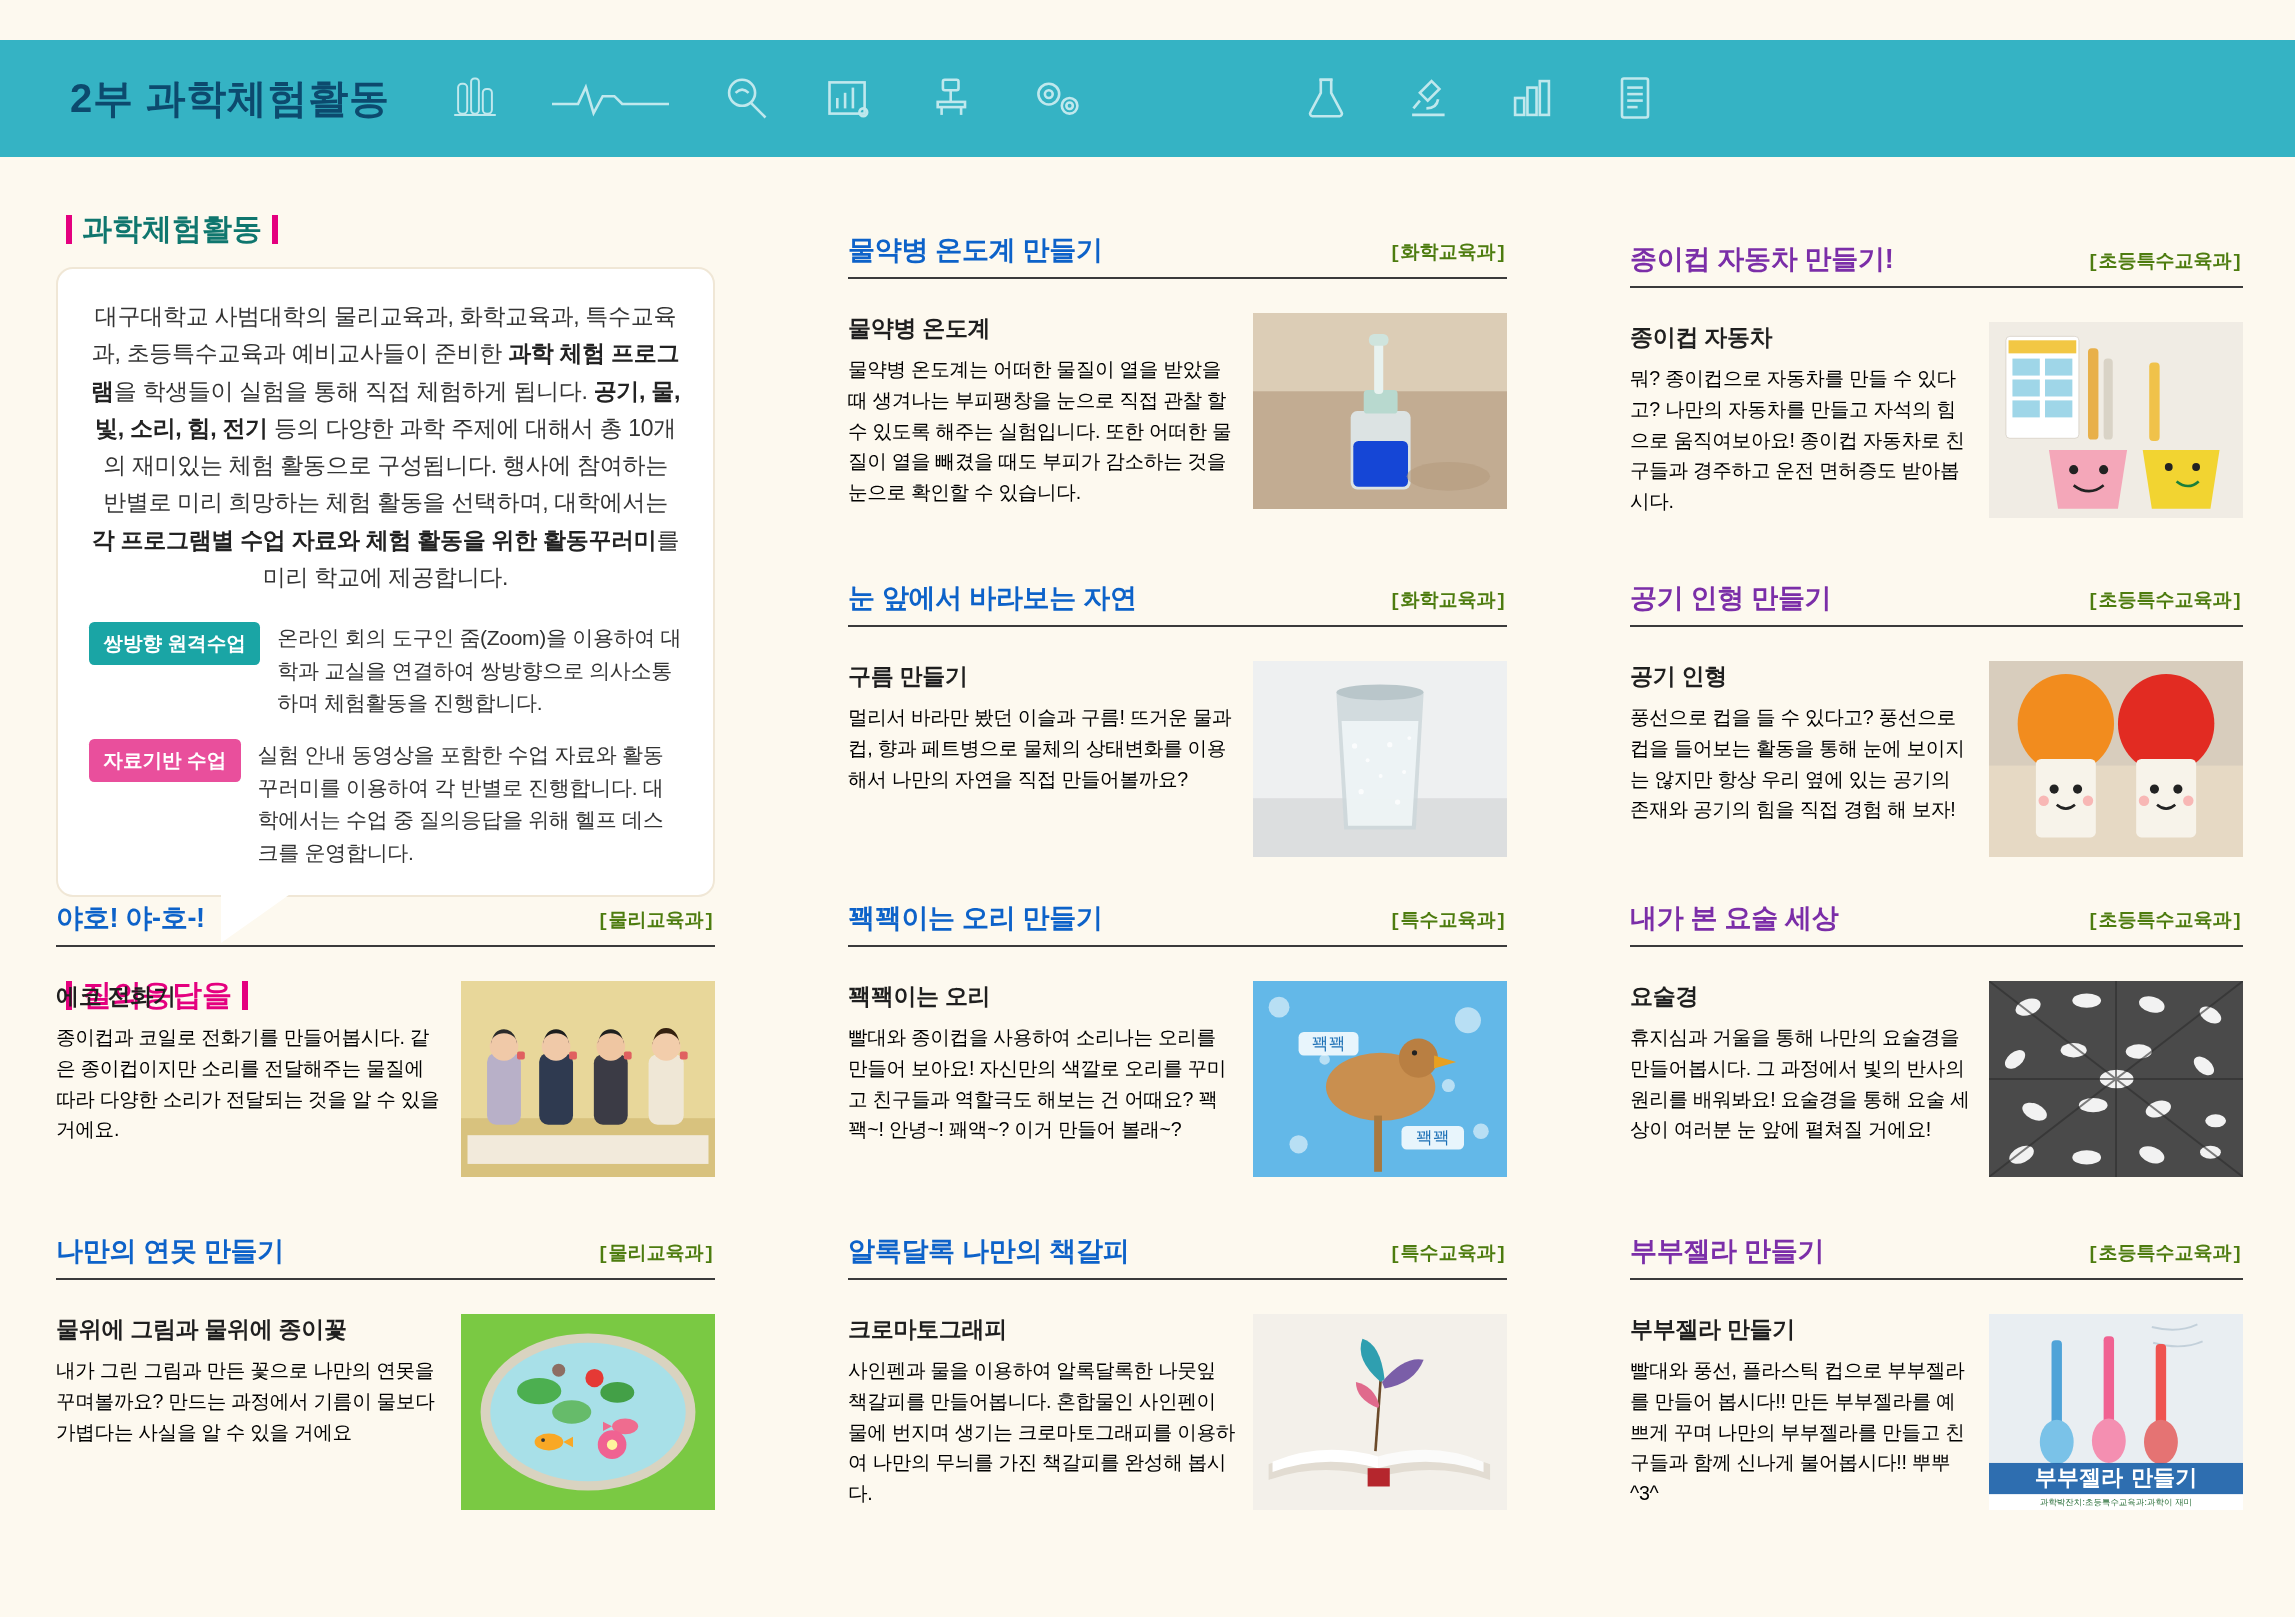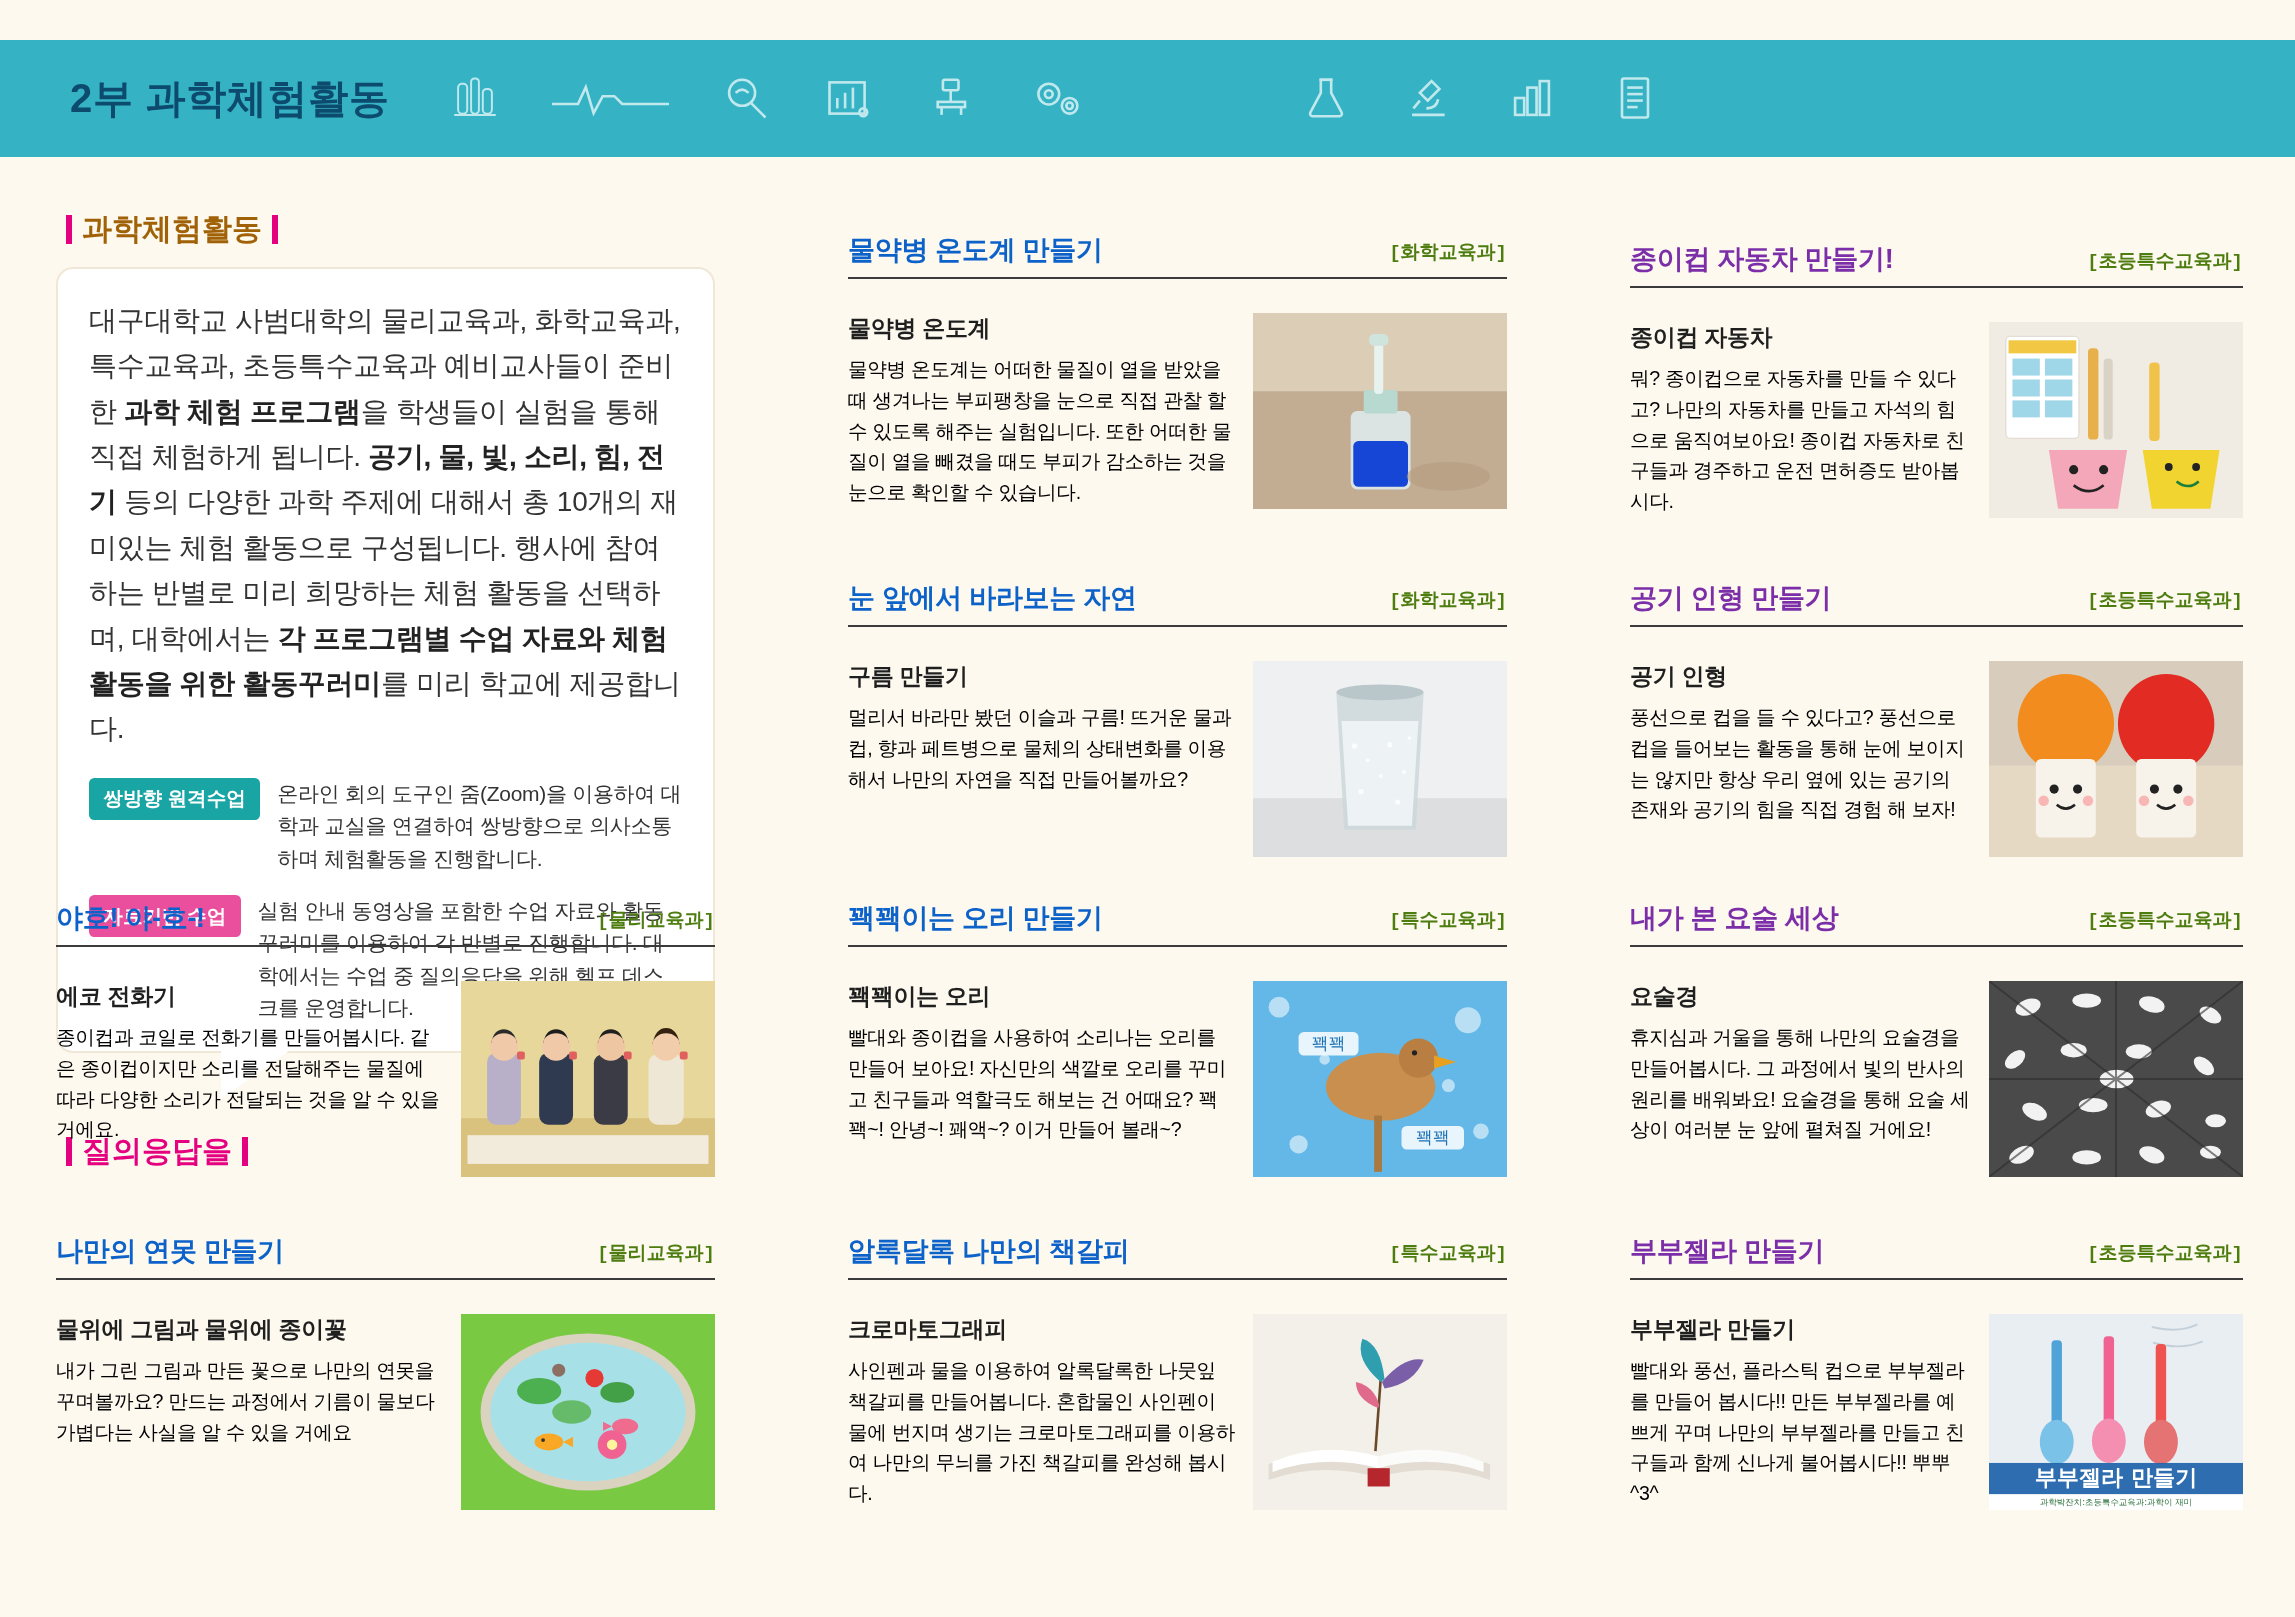--- a/index.html
+++ b/index.html
@@ -42,21 +42,21 @@
 
   
   .left-col {
     position: absolute;
     left: 56px; top: 209px;
     width: 659px;
   }
   .sec-head {
     display: flex; align-items: center;
     font-size: 30px; font-weight: bold;
-    color: #a16207;
+    color: #0f766e;
     margin-bottom: 17px;
   }
   .sec-head.pink { color: #e4007f; }
   .bar-l, .bar-r {
     display: inline-block;
     width: 5.2px; height: 29px;
     background: #e4007f;
     margin: 0 10.4px;
     vertical-align: middle;
   }
@@ -70,24 +70,25 @@
   }
   .bubble:after {
     content: "";
     position: absolute;
     left: 163px; bottom: -48px;
     border-left: 0 solid transparent;
     border-right: 72px solid transparent;
     border-top: 51px solid #ffffff;
   }
   .bubble p.intro {
-    font-size: 28px;
+    font-size: 23px;
     line-height: 1.62;
     color: #333;
     letter-spacing: -0.3px;
+    text-align: center;
   }
   .bubble p.intro b { font-weight: bold; color: #222; }
   .tag-row {
     display: flex;
     align-items: flex-start;
     margin-top: 26px;
   }
   .tag-row + .tag-row { margin-top: 19.6px; }
   .tag {
     flex: 0 0 auto;

